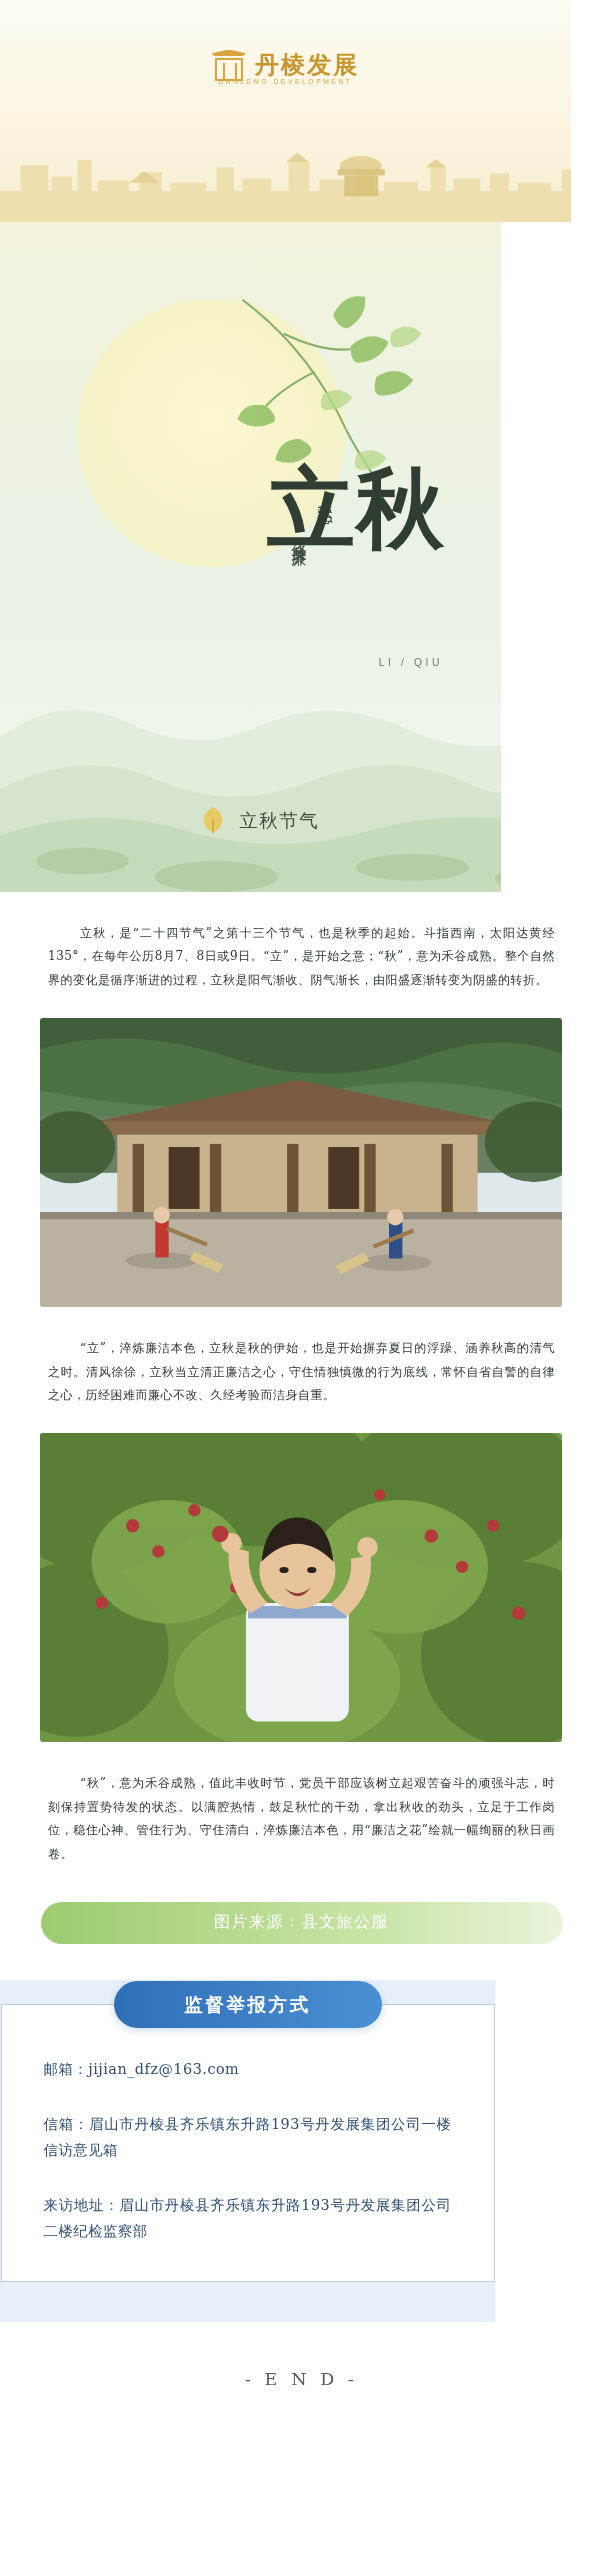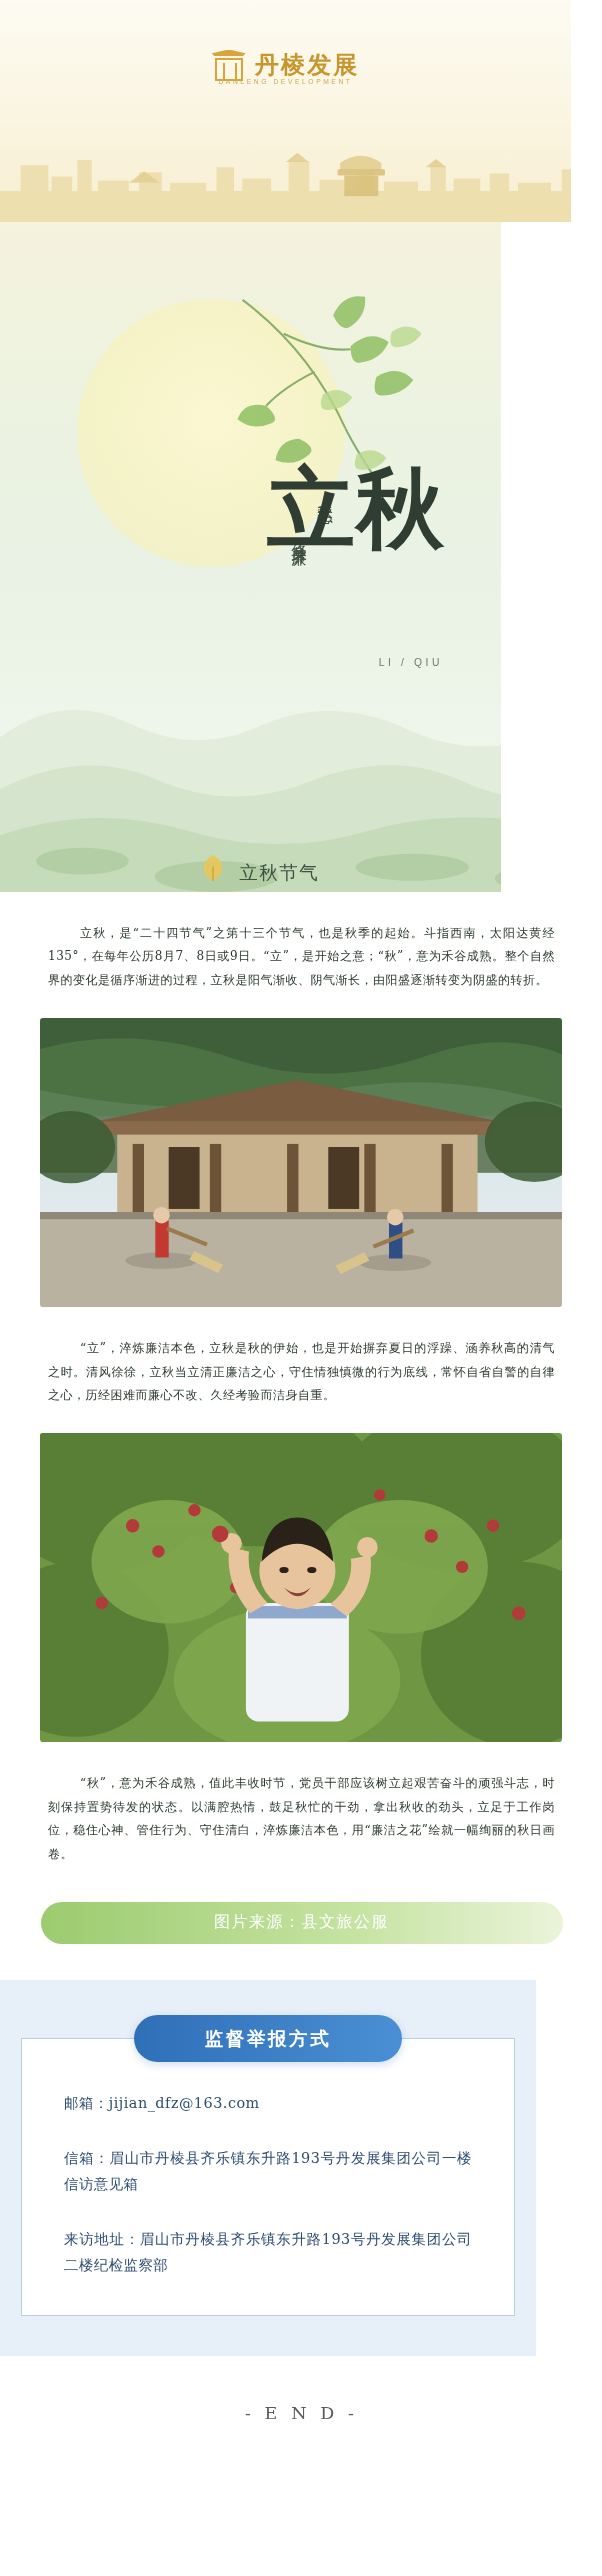--- a/index.html
+++ b/index.html
@@ -144,23 +144,22 @@
     letter-spacing: 2.1px;
     color: #3e4d40;
     writing-mode: vertical-rl;
     font-family: "DejaVu Serif", "Liberation Serif", serif;
   }
   .hero-tag {
     position: absolute;
     left: 196px;
     top: 581px;
     display: flex;
-    align-items: flex-end;
+    align-items: center;
     gap: 9.3px;
-    margin-top: 48px;
   }
   .hero-tag-text {
     font-size: 18.5px;
     letter-spacing: 1.5px;
     color: #3f4f42;
     font-family: "DejaVu Serif", "Liberation Serif", serif;
   }
 
   
   .content {
@@ -202,23 +201,23 @@
   .source-bar span {
     color: #ffffff;
     font-size: 16px;
     letter-spacing: 1.5px;
     font-family: "DejaVu Serif", "Liberation Serif", serif;
   }
 
   
   .report-wrap {
     margin-top: 36px;
-    width: 536px;
+    width: 495px;
     background: #e7eff8;
-    padding: 58px 0 40px 0;
+    padding: 24px 0 40px 0;
   }
   .report-card {
     width: 494px;
     margin: 0 auto;
     background: #ffffff;
     border: 1px solid #b9cfe6;
     padding: 0 0 36px 0;
     position: relative;
   }
   .report-head {

